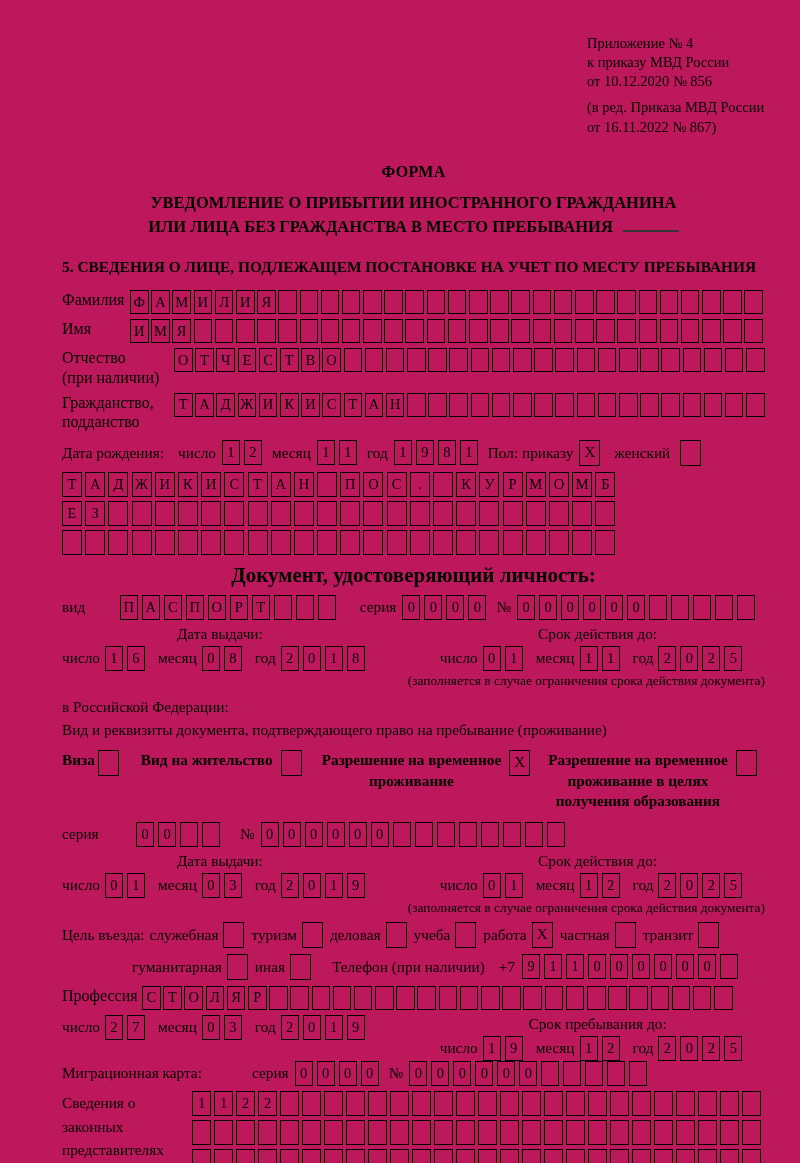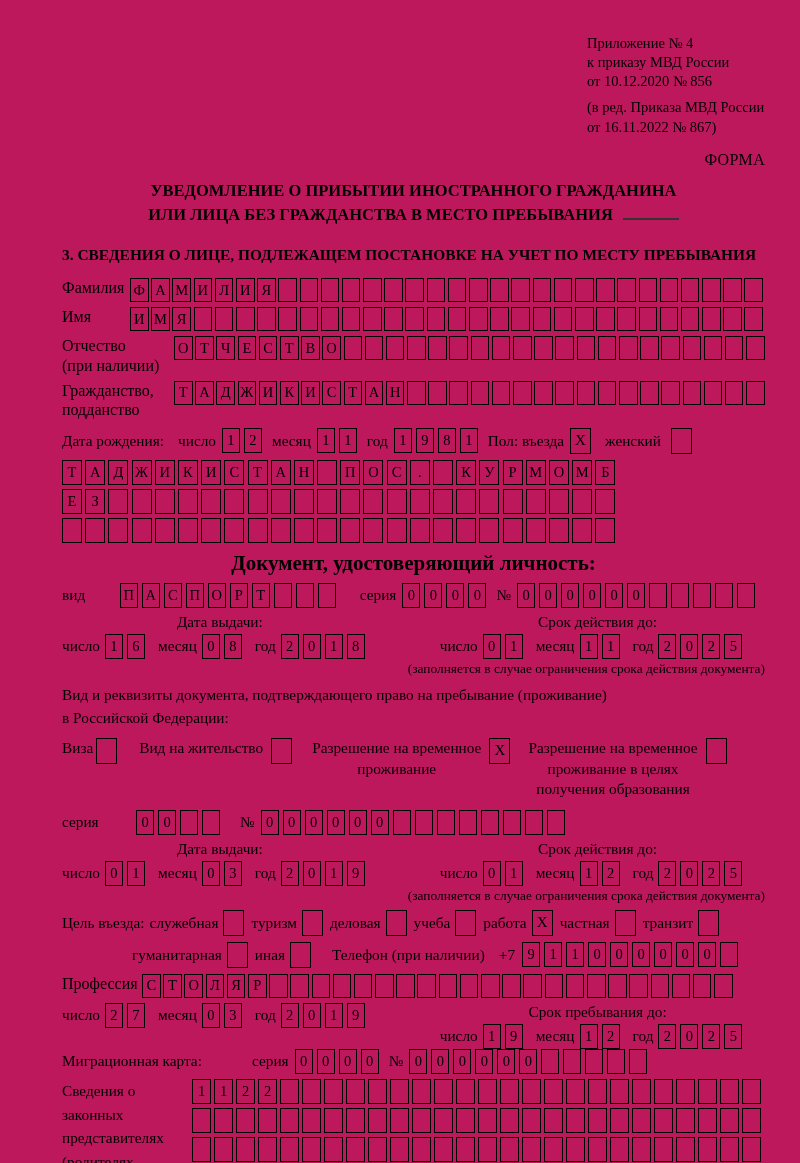--- a/index.html
+++ b/index.html
@@ -5,21 +5,21 @@
   html,body{margin:0;padding:0;background:#fff;}
   .page{
     position:relative;width:800px;height:1163px;box-sizing:border-box;
     background:#be185d;color:#000;
     padding:34px 35px 10px 62px;
     font-family:"Liberation Serif","DejaVu Serif",serif;
     overflow:hidden;
   }
   .hdr-right{margin-left:auto;width:178px;font-size:14.5px;line-height:1.32;}
   .hdr-red{margin-top:7px;}
-  .forma{text-align:right;font-weight:normal;font-size:16px;margin-top:14px;letter-spacing:.3px;}
+  .forma{text-align:center;font-weight:bold;font-size:16px;margin-top:26px;letter-spacing:.3px;}
   .title{text-align:center;font-weight:bold;font-size:16.5px;line-height:1.45;margin-top:10px;}
   .uline{display:inline-block;width:56px;border-bottom:2.2px solid #333;margin-left:10px;}
   .sec1{font-weight:bold;font-size:15.4px;margin-top:20px;margin-bottom:14px;}
 
   .row{display:flex;align-items:flex-start;margin-bottom:5px;}
   .lab{font-size:16px;line-height:1.22;flex:0 0 auto;}
   .w68{width:68px;}.w112{width:112px;}.w145{width:145px;}.w130{width:130px;}
   .cells{display:flex;flex:0 0 auto;}
   .cell{
     box-sizing:border-box;flex:0 0 auto;width:18.6px;height:24px;
@@ -48,21 +48,21 @@
   .dfields{display:flex;align-items:center;font-size:15.3px;}
   .dfields .cells{margin:0 9px 0 5px;}
   .dcol-r{margin-left:62px;}
   .note{font-size:13.4px;text-align:right;margin-top:2px;margin-bottom:6px;}
 
   .para{font-size:15.3px;line-height:1.55;margin-top:2px;}
 
   .cbrow{display:flex;align-items:flex-start;margin-top:8px;margin-bottom:10px;}
   .cbitem{display:flex;align-items:flex-start;}
   .cbitem .cb{margin-left:8px;}
-  .cbtext{font-size:15.3px;line-height:1.35;}
+  .cbtext{font-size:15.3px;line-height:1.35;font-weight:bold;}
   .tc{text-align:center;}
 
   .purp{display:flex;align-items:center;font-size:15.3px;margin-bottom:6px;flex-wrap:nowrap;}
   .purp .cb{margin:0 7px 0 5px;}
   .indent70{margin-left:70px;}
 </style>
 </head>
 <body>
 
 <div class="page">
@@ -77,21 +77,21 @@
     </div>
   </div>
 
   <div class="forma">ФОРМА</div>
 
   <div class="title">
     <div>УВЕДОМЛЕНИЕ О ПРИБЫТИИ ИНОСТРАННОГО ГРАЖДАНИНА</div>
     <div><span>ИЛИ ЛИЦА БЕЗ ГРАЖДАНСТВА В МЕСТО ПРЕБЫВАНИЯ</span><span class="uline"></span></div>
   </div>
 
-  <div class="sec1">3. СВЕДЕНИЯ О ЛИЦЕ, ПОДЛЕЖАЩЕМ ПОСТАНОВКЕ НА УЧЕТ ПО МЕСТУ ПРЕБЫВАНИЯ</div>
+  <div class="sec1">5. СВЕДЕНИЯ О ЛИЦЕ, ПОДЛЕЖАЩЕМ ПОСТАНОВКЕ НА УЧЕТ ПО МЕСТУ ПРЕБЫВАНИЯ</div>
 
   <div class="row">
     <div class="lab w68">Фамилия</div>
     <div class="cells">
         <span class="cell">Ф</span>
         <span class="cell">А</span>
         <span class="cell">М</span>
         <span class="cell">И</span>
         <span class="cell">Л</span>
         <span class="cell">И</span>
@@ -244,21 +244,21 @@
         <span class="cell">1</span>
         <span class="cell">1</span>
       </span>
     <span>год</span>
     <span class="cells lg">
         <span class="cell">1</span>
         <span class="cell">9</span>
         <span class="cell">8</span>
         <span class="cell">1</span>
       </span>
-    <span>Пол: въезда</span>
+    <span>Пол: приказу</span>
     <span class="cb gap6">X</span>
     <span class="gap14">женский</span>
     <span class="cb gap10"></span>
   </div>
 
   <div class="mb-block" style="margin-top:6px;">
     <div class="mb-cells">
       <div class="cells md">
           <span class="cell">Т</span>
           <span class="cell">А</span>
@@ -421,22 +421,22 @@
             <span class="cell">0</span>
             <span class="cell">2</span>
             <span class="cell">5</span>
           </span>
       </div>
     </div>
   </div>
   <div class="note">(заполняется в случае ограничения срока действия документа)</div>
 
   <div class="para">
+    <div>в Российской Федерации:</div>
     <div>Вид и реквизиты документа, подтверждающего право на пребывание (проживание)</div>
-    <div>в Российской Федерации:</div>
   </div>
 
   <div class="cbrow">
     <div class="cbitem">
       <span class="cbtext">Виза</span>
       <span class="cb" style="margin-left:3px;"></span>
     </div>
     <div class="cbitem" style="margin-left:22px;">
       <span class="cbtext">Вид на жительство</span>
       <span class="cb"></span>

